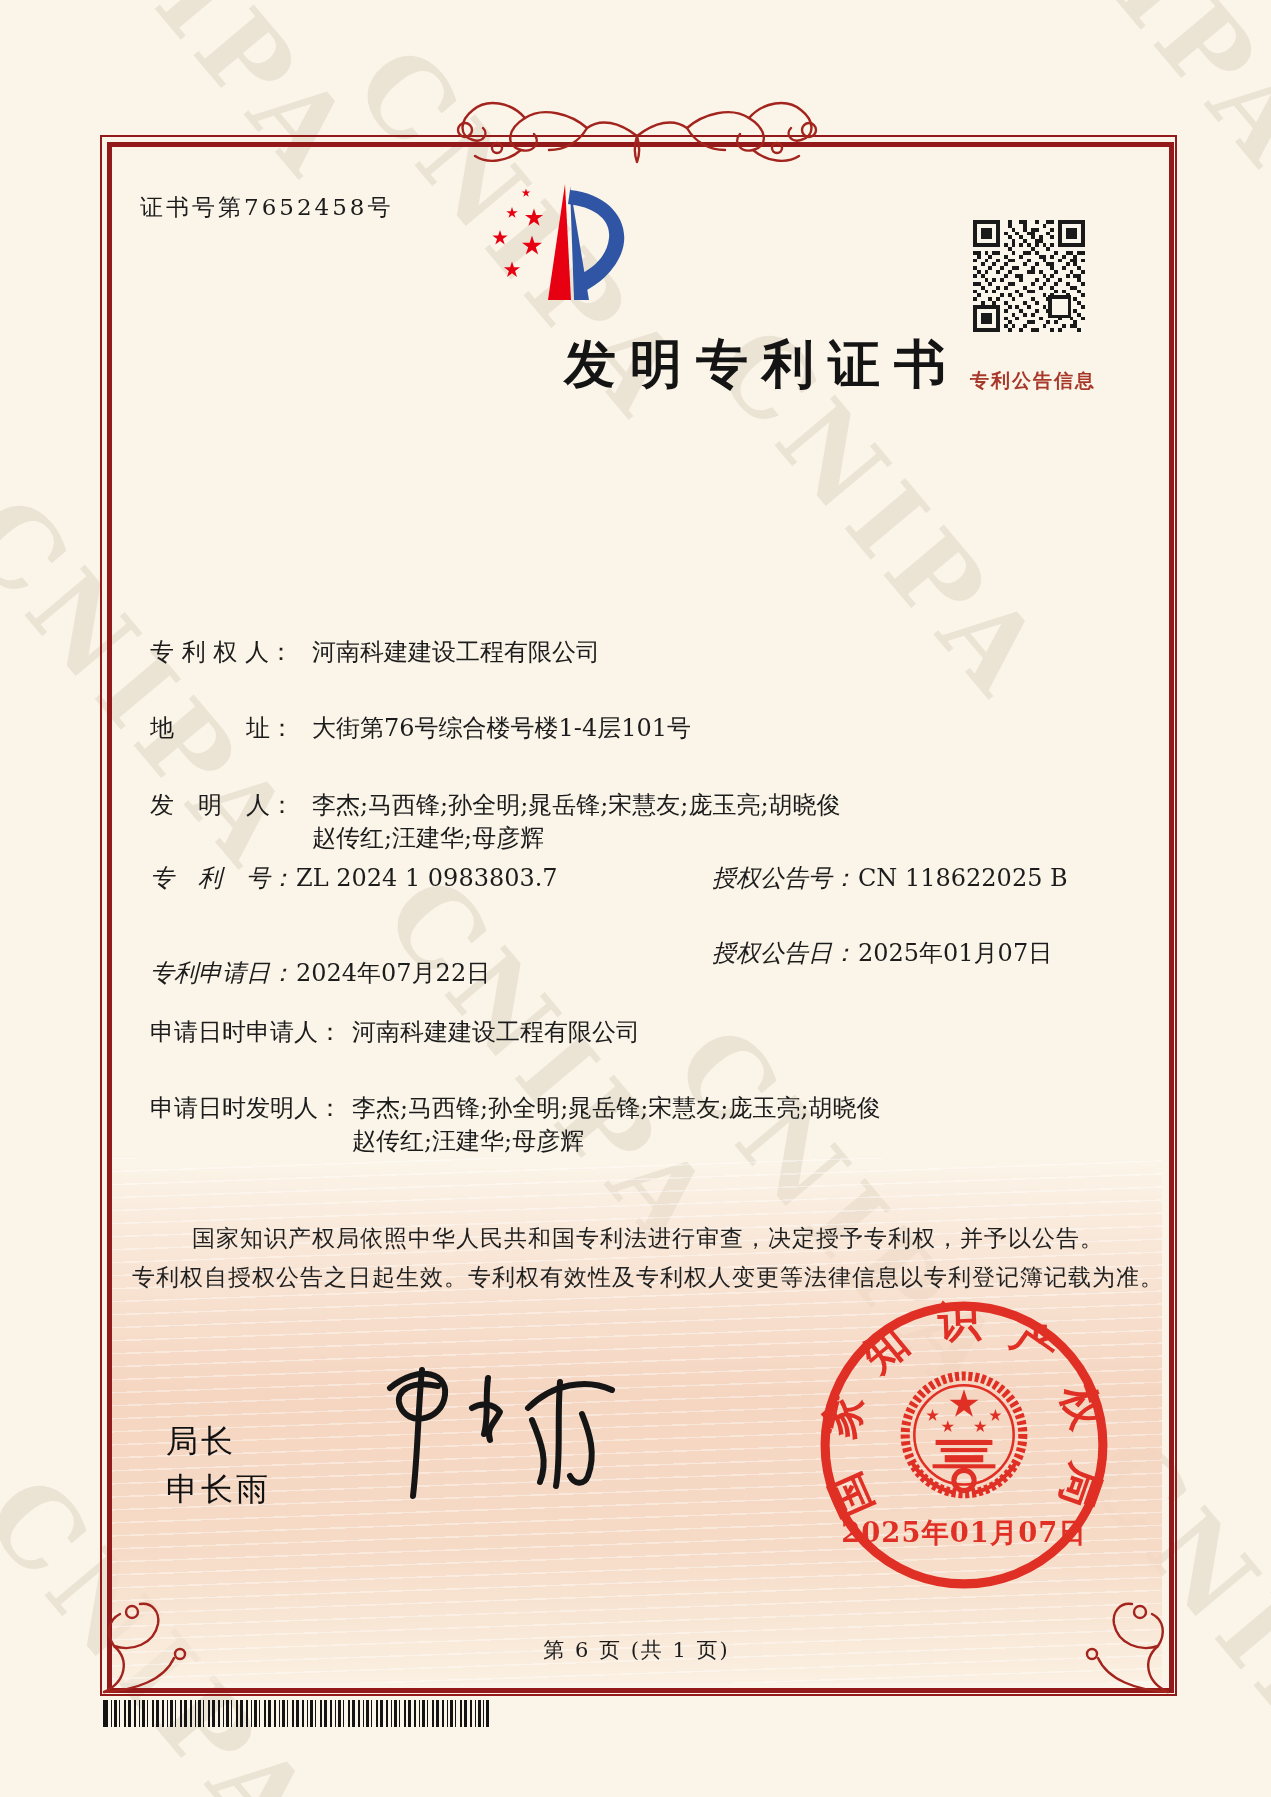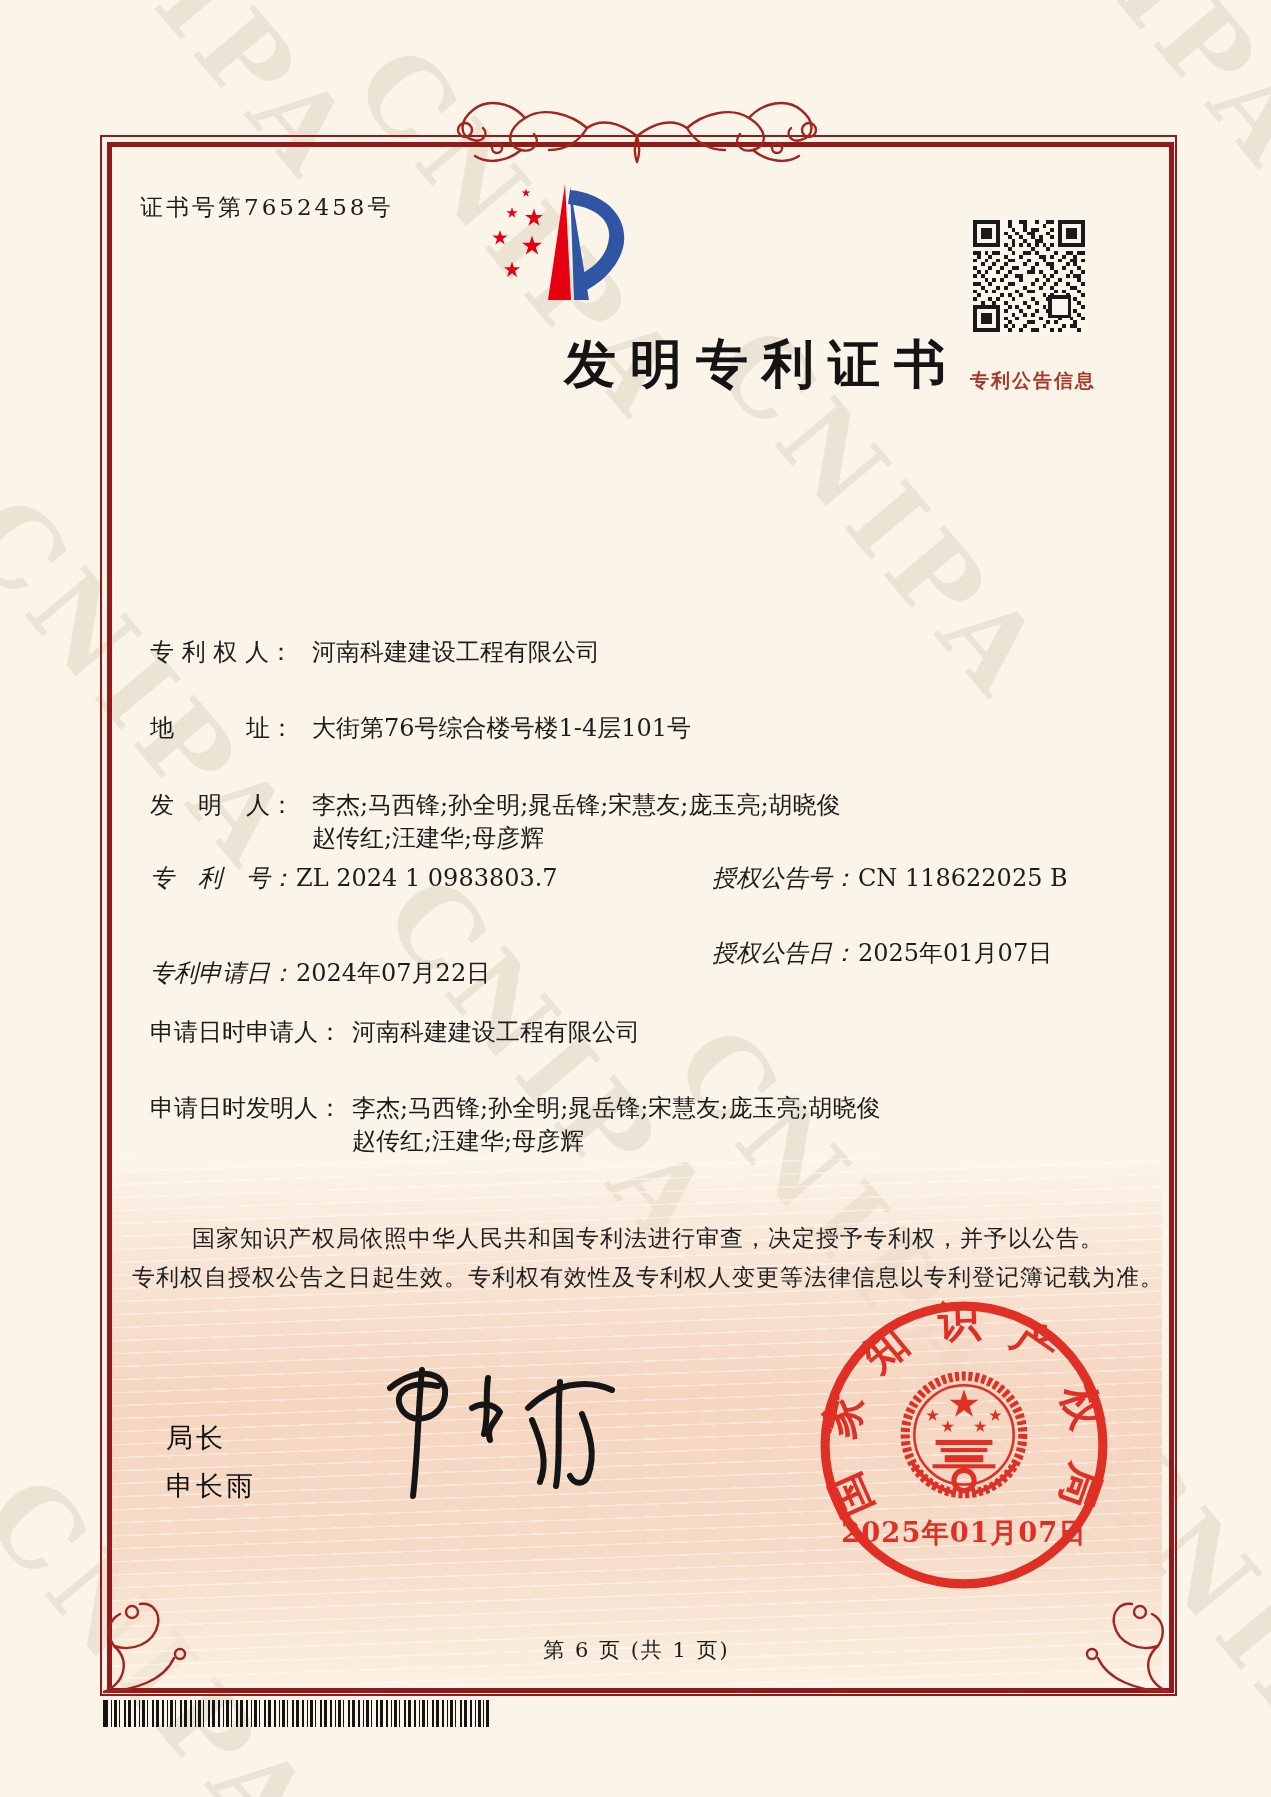--- a/index.html
+++ b/index.html
@@ -43,21 +43,21 @@
   .row .lbl{white-space:pre; min-width:152px;}
   .row .val{margin-left:10px;}
   .row .val div{white-space:nowrap;}
   .pair{position:absolute; display:flex; font-size:24px; line-height:33px; z-index:5; white-space:nowrap;}
   .pair .lbl{white-space:pre;font-style:italic;}
   .pair .val{margin-left:2px;}
   
   .legal{position:absolute; left:125px; right:100px; text-align:center; font-size:23px;
     line-height:38px; letter-spacing:1px; z-index:5; color:#1f1f1f;}
   
-  .officer{position:absolute; left:166px; font-size:27px; letter-spacing:3px; z-index:6;
+  .officer{position:absolute; left:166px; font-size:32px; letter-spacing:3px; z-index:6;
     font-family:"DejaVu Sans","Liberation Sans",sans-serif; color:#111;}
   .signature{position:absolute; left:360px; top:1348px; width:280px; height:165px; z-index:6;}
   .seal{position:absolute; left:818px; top:1299px; width:292px; height:292px; z-index:7; opacity:.97;}
   .footer-page{position:absolute; left:100px; top:1636px; width:1073px; text-align:center;
     font-size:21px; letter-spacing:2px; z-index:6;}
   .barcode{position:absolute; left:103px; top:1700px; width:380px; height:27px; z-index:5;
     border-left:3px solid #141414; border-right:3px solid #141414;
     background:repeating-linear-gradient(90deg,
       #141414 0 2px, transparent 2px 5px,
       #141414 5px 6px, transparent 6px 8px,

